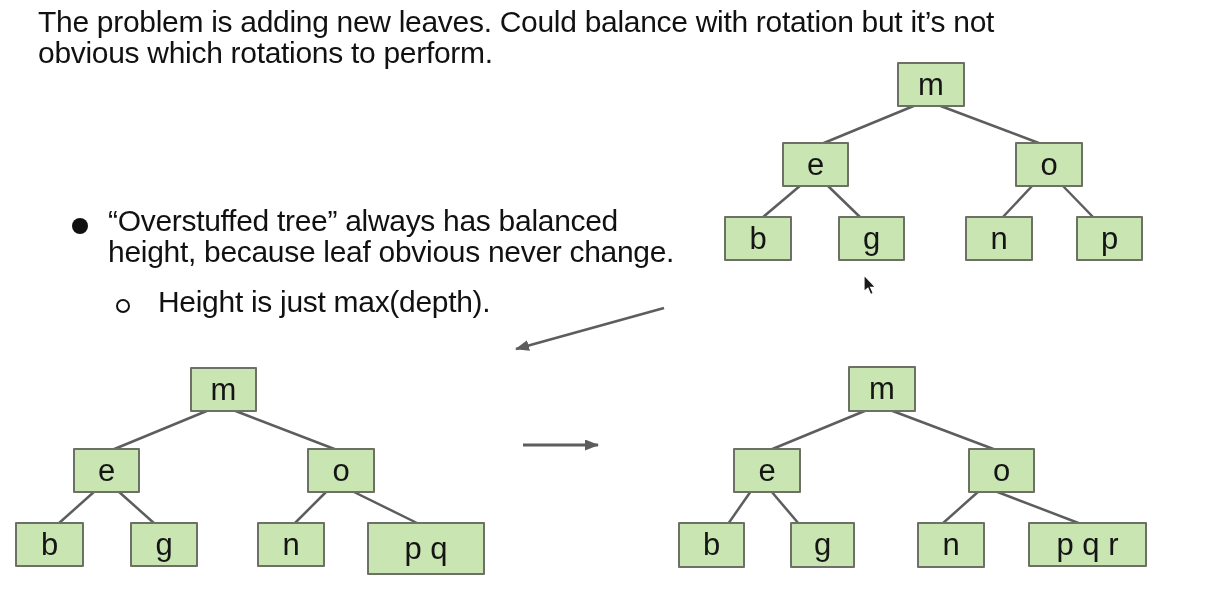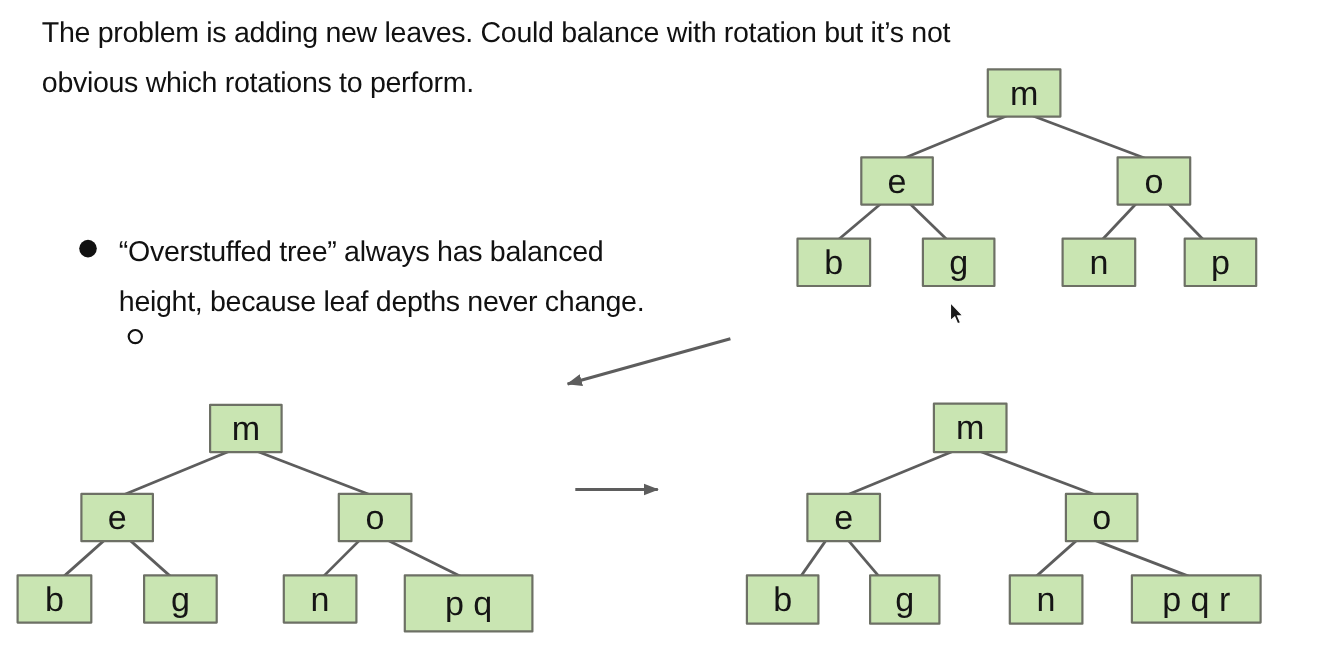--- a/index.html
+++ b/index.html
@@ -1,21 +1,21 @@
 <!DOCTYPE html>
 <html style="--node-fill: #c9e5b2; --node-border: #6d7065; --edge: #5d5d5d; --text: #111111;"><head>
 <meta charset="utf-8">
 <style>
   html,body{margin:0;padding:0;background:#fff;}
   .slide{
     position:relative;width:1212px;height:590px;background:#fff;overflow:hidden;
     font-family:"Liberation Sans",sans-serif;color:var(--text,#111);
   }
   .overlay{position:absolute;left:0;top:0;width:1212px;height:590px;}
-  .txt{position:absolute;white-space:pre;font-size:26px;line-height:46px;letter-spacing:-0.3px;color:var(--text,#111);}
+  .txt{position:absolute;white-space:pre;font-size:30px;line-height:31px;letter-spacing:-0.3px;color:var(--text,#111);}
   .bullet-dot{position:absolute;width:16px;height:16px;border-radius:50%;background:var(--text,#111);}
   .sub-circle{position:absolute;width:14px;height:14px;border-radius:50%;border:2.5px solid var(--text,#111);box-sizing:border-box;background:#fff;}
   .node{
     position:absolute;box-sizing:border-box;
     background:var(--node-fill,#c9e5b2);
     border:2.5px solid var(--node-border,#6d7065);
     display:flex;align-items:center;justify-content:center;
     font-size:31px;color:#151515;border-radius:1px;
   }
   .edge{stroke:var(--edge,#5d5d5d);stroke-width:2.5;}
@@ -72,23 +72,24 @@
     <g transform="translate(864,275)">
       <polygon class="cursor" points="0,0 0,16.5 3.9,13.2 6.6,19.5 9.3,18.3 6.6,12.3 11.7,12.3"></polygon>
     </g>
   </svg>
 
   <div class="txt" style="left:38px;top:6px;">The problem is adding new leaves. Could balance with rotation but it’s not
 obvious which rotations to perform.</div>
 
   <div class="bullet-dot" style="left:72px;top:218px;"></div>
   <div class="txt" style="left:108px;top:205px;">“Overstuffed tree” always has balanced
-height, because leaf depths never change.</div>
+height, because leaf obvious never change.</div>
 
   <div class="sub-circle" style="left:116px;top:299px;"></div>
+  <div class="txt" style="left:158px;top:286px;">Height is just max(depth).</div>
 
   <div class="node" style="left:897px;top:62px;width:68px;height:45px;">m</div>
   <div class="node" style="left:782px;top:142px;width:67px;height:45px;">e</div>
   <div class="node" style="left:1015px;top:142px;width:68px;height:45px;">o</div>
   <div class="node" style="left:724px;top:216px;width:68px;height:45px;">b</div>
   <div class="node" style="left:838px;top:216px;width:67px;height:45px;">g</div>
   <div class="node" style="left:965px;top:216px;width:68px;height:45px;">n</div>
   <div class="node" style="left:1076px;top:216px;width:67px;height:45px;">p</div>
 
   <div class="node" style="left:190px;top:367px;width:67px;height:45px;">m</div>

